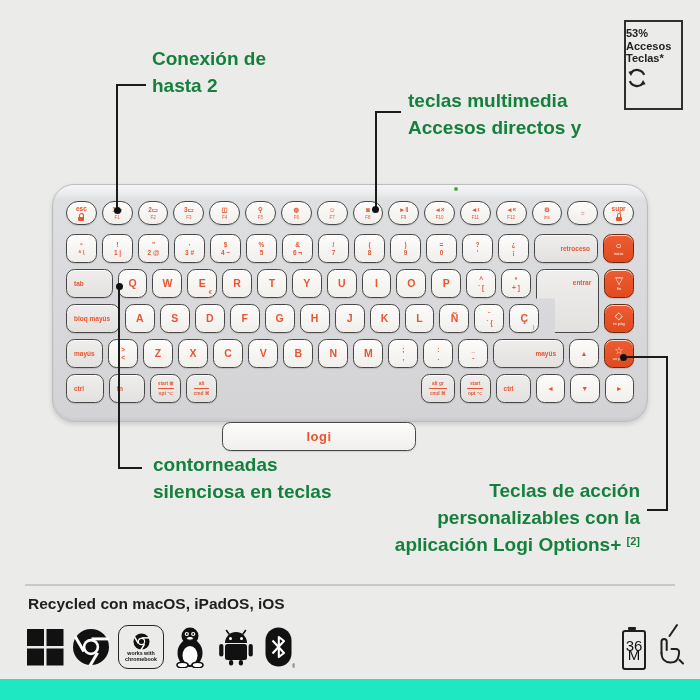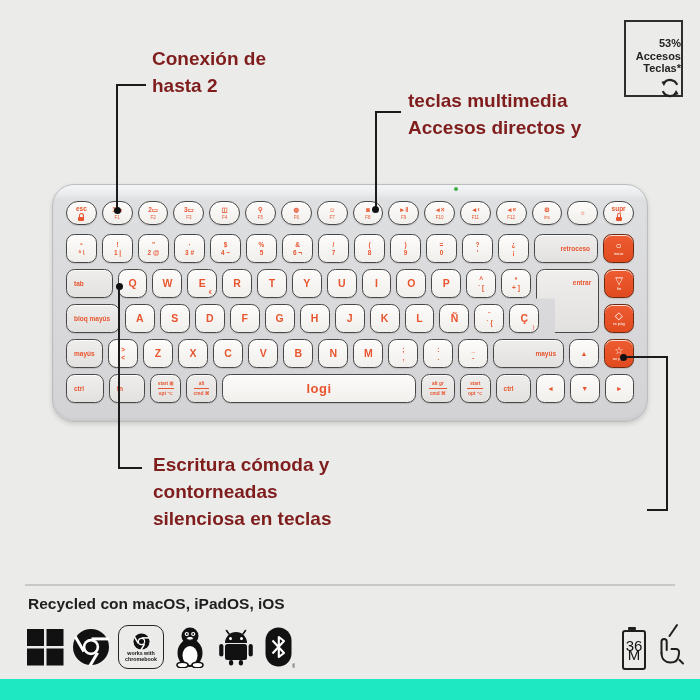--- a/index.html
+++ b/index.html
@@ -1,28 +1,28 @@
 <!DOCTYPE html>
 <html><head>
 <meta charset="utf-8">
 <style>
   html,body{margin:0;padding:0}
   #canvas{position:relative;width:700px;height:700px;background:#ebebe9;overflow:hidden;
           font-family:"Liberation Sans",sans-serif;color:#212121}
 
   
-  .ann{position:absolute;font-size:19px;font-weight:700;line-height:1.42;color:#7f1d1d}
+  .ann{position:absolute;font-size:19px;font-weight:700;line-height:1.42;color:#15803d}
   .ann.right{text-align:right}
   .ann sup{font-size:11px;font-weight:700;vertical-align:6px}
   .cl{position:absolute;background:#1b1b1b;z-index:6}
   .cdot{position:absolute;width:7px;height:7px;border-radius:50%;background:#111;z-index:7}
 
   
-  .badge{position:absolute;left:624px;top:20px;width:59px;height:77px;border:2px solid #2e2e2e;
-         box-sizing:border-box;text-align:right;padding-top:15px}
+  .badge{position:absolute;left:624px;top:20px;width:59px;height:90px;border:2px solid #2e2e2e;
+         box-sizing:border-box;text-align:left;padding-top:5px}
   .badge .bl{font-size:11px;font-weight:700;line-height:12.5px;color:#222}
   .badge svg{margin-top:2px}
 
   
   .kbody{position:absolute;left:52px;top:184px;width:596px;height:238px;border-radius:22px;
          background:linear-gradient(180deg,#f4f5f7 0px,#eaebed 9px,#dedfe1 15px,#d8d8da 60%,#d3d3d6 100%);
          border:1px solid #bdbdc0;box-sizing:border-box;
          box-shadow:0 2px 5px rgba(0,0,0,.14), inset 0 -2px 3px rgba(0,0,0,.05)}
   .led{position:absolute;left:454px;top:187px;width:4px;height:4px;border-radius:50%;background:#41ad49;z-index:4}
   .deck{position:absolute;left:13px;right:13px;top:16px;bottom:11px}
@@ -101,28 +101,32 @@
 
   <div class="ann" style="left:408px;top:88px">
     <div>teclas multimedia</div>
     <div>Accesos directos y</div>
   </div>
   <div class="cl" style="left:375px;top:111px;width:26px;height:2px"></div>
   <div class="cl" style="left:375px;top:111px;width:2px;height:98px"></div>
   <div class="cdot" style="left:372px;top:206px"></div>
 
   <div class="ann" style="left:153px;top:452px">
-    <div>Escritura cómoda y</div>
     <div>contorneadas</div>
     <div>silenciosa en teclas</div>
   </div>
   <div class="cdot" style="left:116px;top:283px"></div>
   <div class="cl" style="left:118px;top:289px;width:2px;height:180px"></div>
   <div class="cl" style="left:118px;top:467px;width:24px;height:2px"></div>
 
+  <div class="ann right" style="right:60px;top:478px">
+    <div>Teclas de acción</div>
+    <div>personalizables con la</div>
+    <div><span>aplicación Logi Options+</span> <sup>[2]</sup></div>
+  </div>
   <div class="cdot" style="left:620px;top:354px"></div>
   <div class="cl" style="left:627px;top:356px;width:41px;height:2px"></div>
   <div class="cl" style="left:666px;top:356px;width:2px;height:155px"></div>
   <div class="cl" style="left:647px;top:509px;width:21px;height:2px"></div>
 
   <div class="kbody">
     <div class="deck">
         <div class="krow r1">
           <div class="key k-fn" style="flex: 1 1 0px;">
             <span class="ft">esc</span>
@@ -410,21 +414,21 @@
           <div class="key k-two gray" style="flex: 1.05 1 0px;">
             <span class="t1">start ⊞</span>
             <span class="tdiv"></span>
             <span class="t1">opt ⌥</span>
           </div>
           <div class="key k-two gray" style="flex: 1.05 1 0px;">
             <span class="t1">alt</span>
             <span class="tdiv"></span>
             <span class="t1">cmd ⌘</span>
           </div>
-          <div class="key k-sp" style="flex: 7 1 0px;">
+          <div class="key k-sp" style="flex: 7 1 0px; margin-top: 48px;">
             <span class="brand">logi</span>
           </div>
           <div class="key k-two gray" style="flex: 1.15 1 0px;">
             <span class="t1">alt gr</span>
             <span class="tdiv"></span>
             <span class="t1">cmd ⌘</span>
           </div>
           <div class="key k-two gray" style="flex: 1.05 1 0px;">
             <span class="t1">start</span>
             <span class="tdiv"></span>

